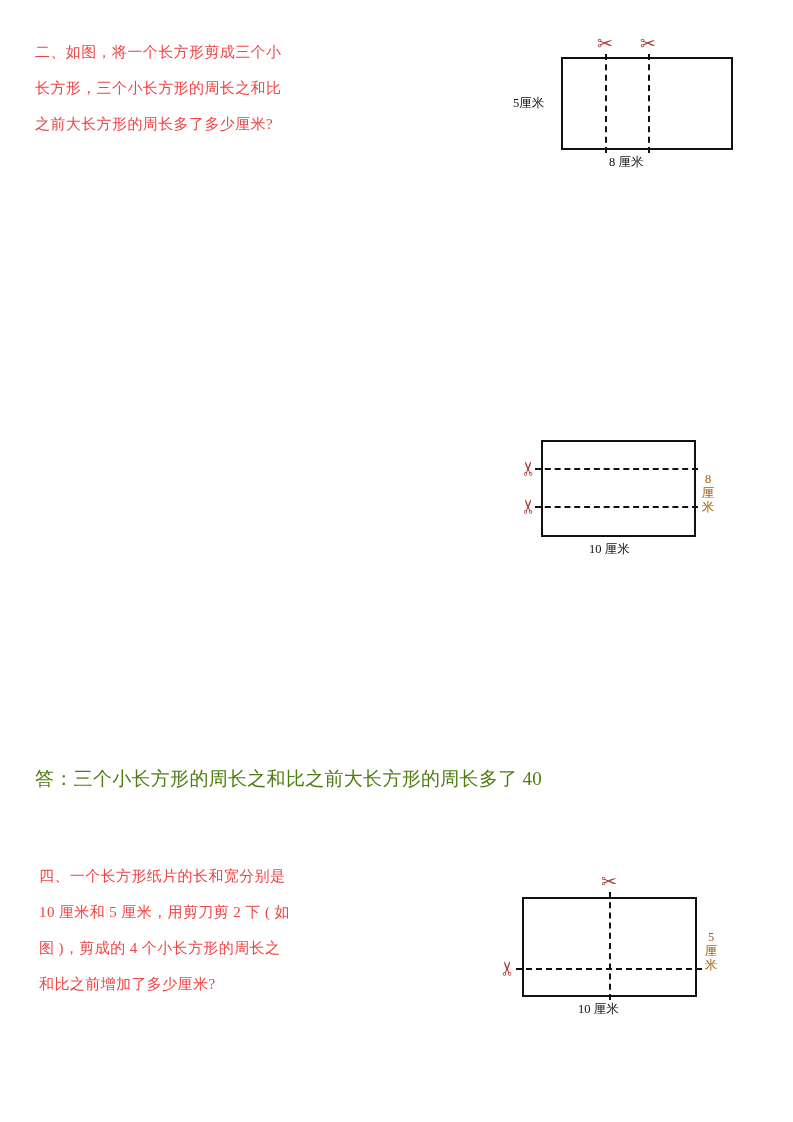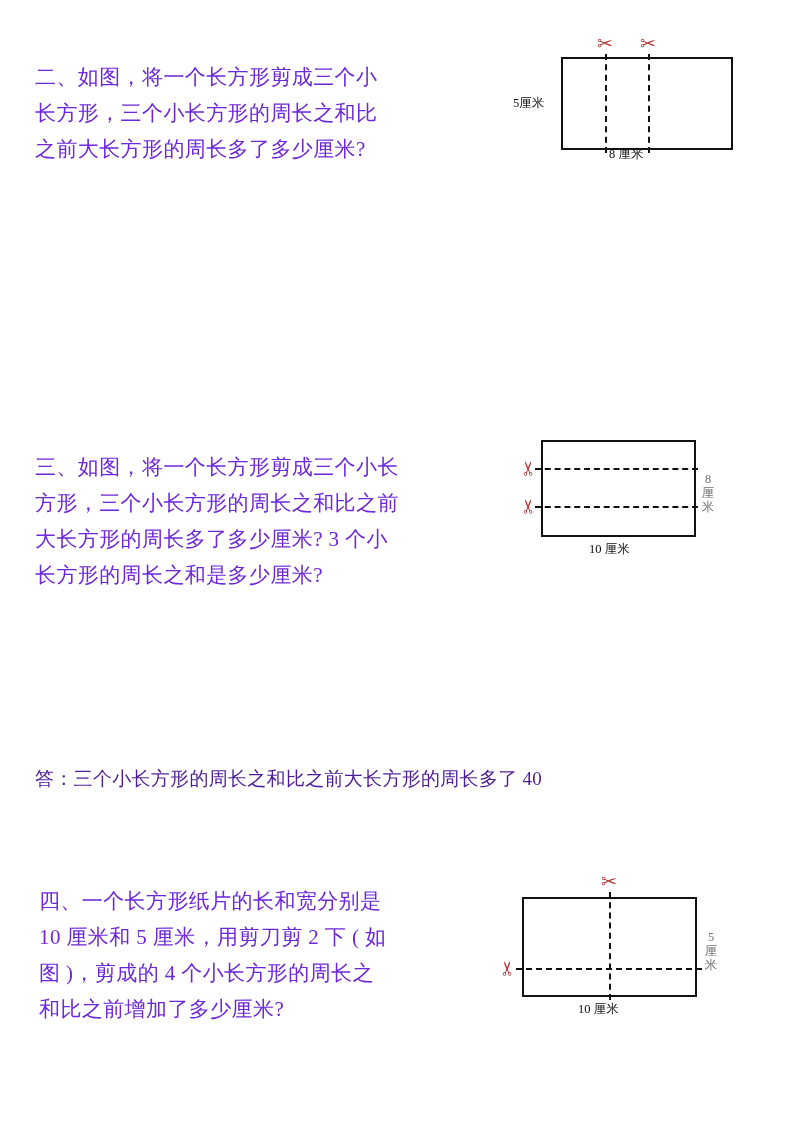--- a/index.html
+++ b/index.html
@@ -17,33 +17,32 @@
   }
   .page {
     position: relative;
     width: 793px;
     height: 1122px;
   }
 
   
   .qtext {
     position: absolute;
-    font-size: 21px;
+    font-size: 15px;
     line-height: 36px;
     letter-spacing: 0.4px;
-    color: #6d28d9;
+    color: #ef4444;
     white-space: pre-wrap;
-    margin-top: 25px;
   }
   .ansline {
     position: absolute;
     font-size: 19px;
     line-height: 34px;
     letter-spacing: 0.3px;
-    color: #4c1d95;
+    color: #4d7c0f;
     white-space: pre-wrap;
   }
 
   
   .figure {
     position: absolute;
   }
   .rect {
     position: absolute;
     border: 2px solid #111;
@@ -63,21 +62,21 @@
   .dim {
     position: absolute;
     font-size: 12.5px;
     font-family: "Liberation Serif", "DejaVu Serif", serif;
     color: #111;
     white-space: nowrap;
   }
   .dim-v {
     position: absolute;
     font-size: 12.5px;
-    color: #737373;
+    color: #a16207;
     width: 14px;
     line-height: 14px;
     text-align: center;
     word-break: break-all;
   }
   .scissors {
     position: absolute;
     color: #b03a3a;
     font-size: 19px;
     line-height: 19px;
@@ -101,27 +100,23 @@
 
     <div class="rect" style="left:56px; top:17px; width:172px; height:93px;"></div>
 
     <div class="dash-v" style="left:100px; top:14px; height:99px;"></div>
     <div class="dash-v" style="left:143px; top:14px; height:99px;"></div>
 
     <div class="scissors" style="left:92px; top:-6px;">✂</div>
     <div class="scissors" style="left:135px; top:-6px;">✂</div>
 
     <div class="dim" style="left:8px; top:55px;">5厘米</div>
-    <div class="dim" style="left:104px; top:106px;">8 厘米</div>
+    <div class="dim" style="left:104px; top:114px;">8 厘米</div>
   </div>
 
-  <div class="qtext" style="left:35px; top:424px; width:480px;">三、如图，将一个长方形剪成三个小长
-方形，三个小长方形的周长之和比之前
-大长方形的周长多了多少厘米? 3 个小
-长方形的周长之和是多少厘米?</div>
 
   <div class="figure" style="left:505px; top:430px; width:260px; height:130px;">
 
     <div class="rect" style="left:36px; top:10px; width:155px; height:97px;"></div>
 
     <div class="dash-h" style="left:30px; top:38px; width:163px;"></div>
     <div class="dash-h" style="left:30px; top:76px; width:163px;"></div>
 
     <div class="scissors rot" style="left:16px; top:29px;">✂</div>
     <div class="scissors rot" style="left:16px; top:67px;">✂</div>

